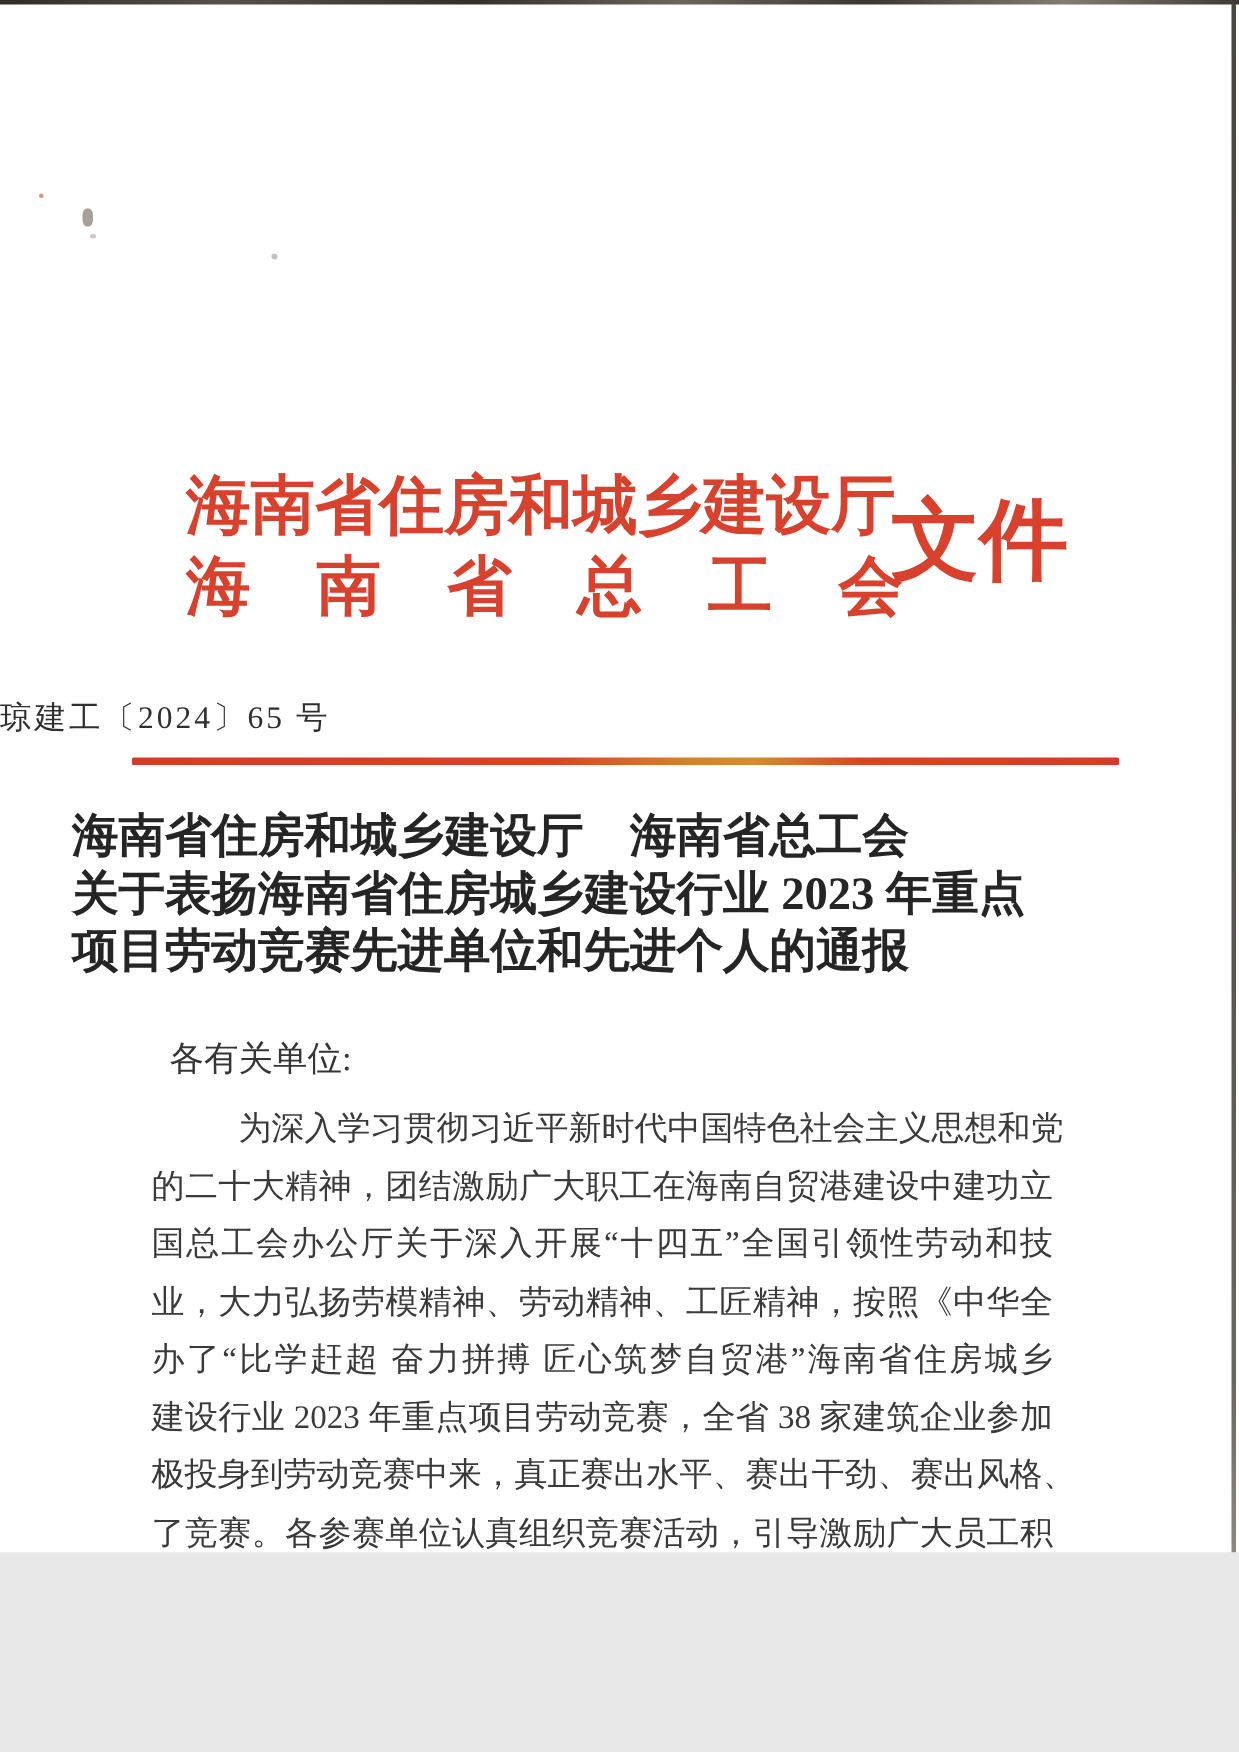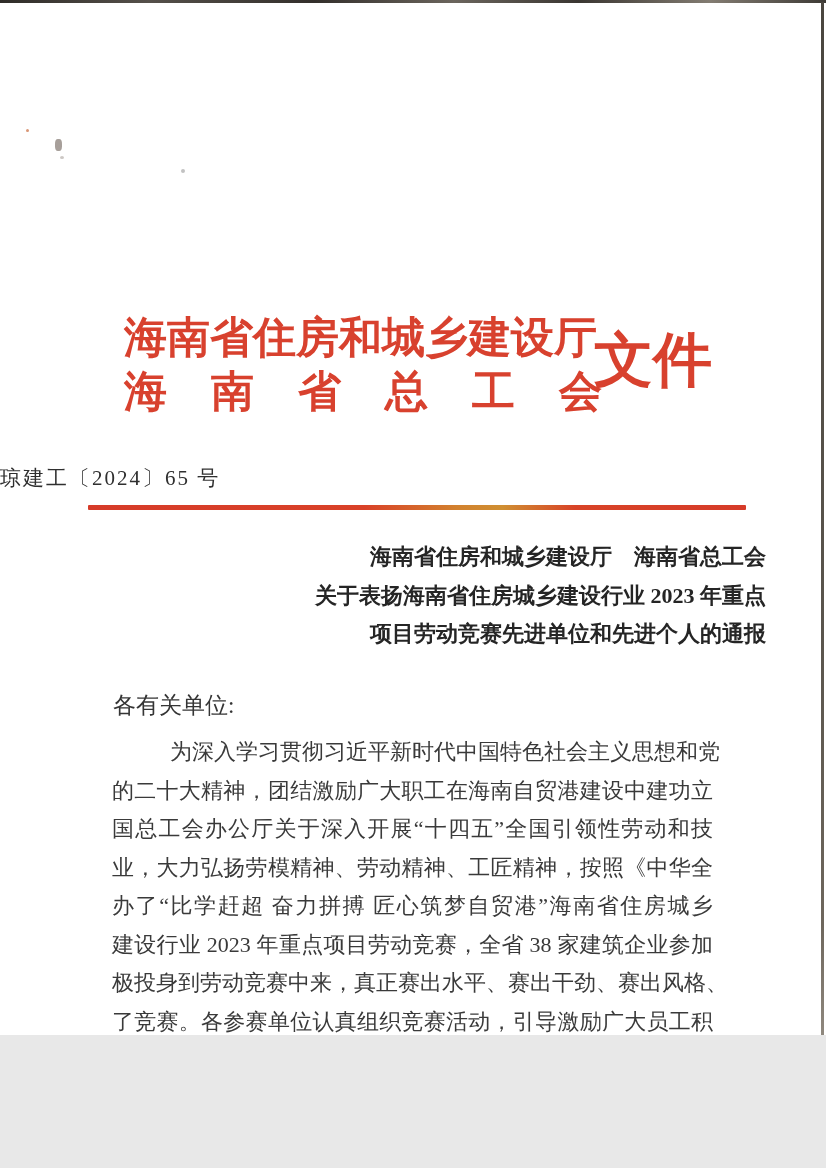--- a/index.html
+++ b/index.html
@@ -50,33 +50,33 @@
     font-size:21px;color:#2f2f2f;letter-spacing:2px;
   }
   .red-rule{
     position:absolute;left:88px;top:505px;width:658px;height:5px;
     background:linear-gradient(90deg,#d63b29 0%,#d94128 42%,#d2812e 56%,#cf8f32 63%,#d84327 74%,#d63b29 100%);
     border-radius:1px;
   }
 
   
   .title{
-    position:absolute;left:60px;top:538px;width:706px;
-    text-align:right;font-weight:bold;color:#252525;
-    font-size:22px;line-height:38.5px;
+    position:absolute;left:48px;top:538px;width:706px;
+    text-align:left;font-weight:bold;color:#252525;
+    font-size:31px;line-height:38.5px;
     font-family:"Liberation Serif","DejaVu Serif",serif;
   }
 
   
   .salutation{
     position:absolute;left:113px;top:690px;width:602px;
     font-size:23px;color:#353535;
   }
   .body-text{
-    position:absolute;left:112px;top:733px;width:601px;
+    position:absolute;left:101px;top:733px;width:601px;
     font-size:22px;color:#3a3a3a;
   }
   .body-line{
     height:38.5px;line-height:38.5px;
     text-align:justify;text-align-last:justify;
     white-space:nowrap;
   }
   .body-line.indent{padding-left:58px;}
 
   .page-number{

